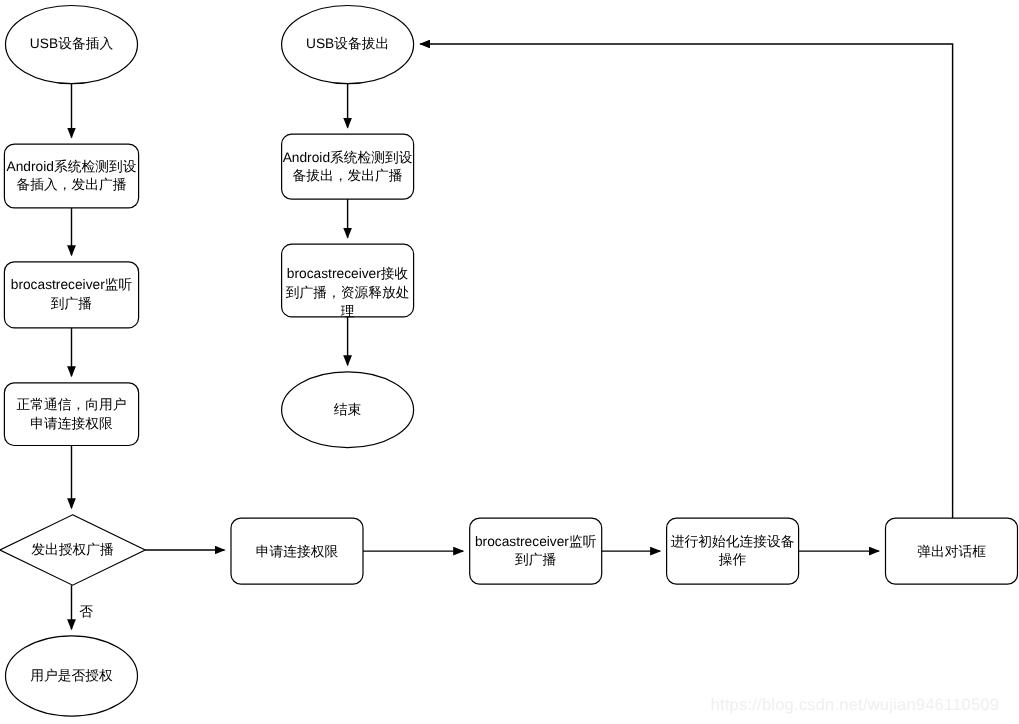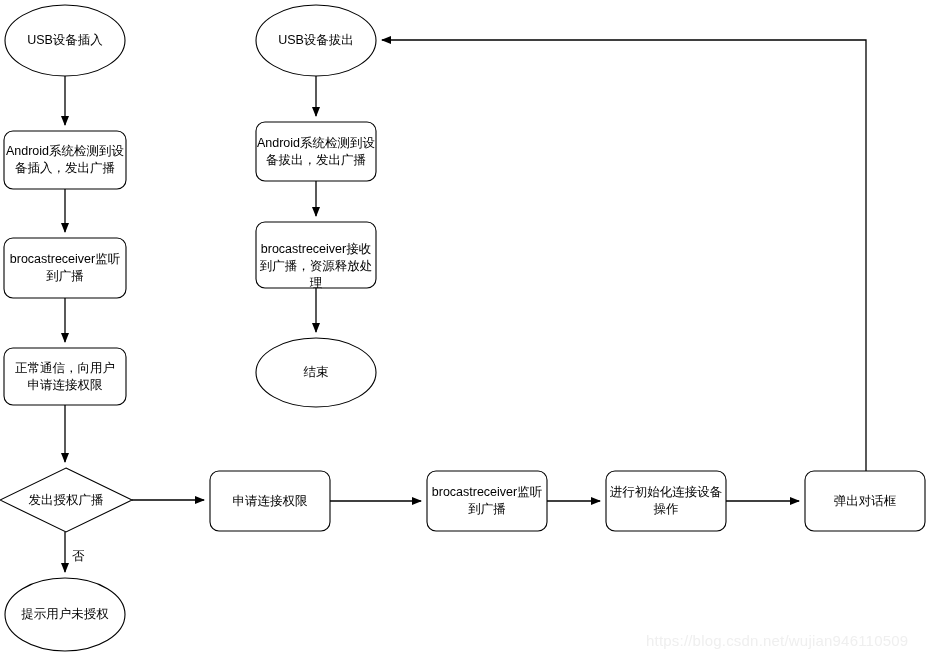--- a/index.html
+++ b/index.html
@@ -113,21 +113,21 @@
   </svg>
 
   <div class="node-label" style="left:5px;  top:5px;   width:120px; height:71px;">USB设备插入</div>
   <div class="node-label" style="left:1px;  top:131px; width:128px; height:58px;">Android系统检测到设
 备插入，发出广播</div>
   <div class="node-label" style="left:1px;  top:238px; width:128px; height:60px;">brocastreceiver监听
 到广播</div>
   <div class="node-label" style="left:1px;  top:348px; width:128px; height:57px;">正常通信，向用户
 申请连接权限</div>
   <div class="node-label" style="left:0px;  top:468px; width:132px; height:64px;">发出授权广播</div>
-  <div class="node-label" style="left:5px;  top:578px; width:120px; height:73px;">提示用户未授权</div>
+  <div class="node-label" style="left:5px;  top:578px; width:120px; height:73px;">用户是否授权</div>
 
   <div class="node-label" style="left:256px; top:5px;   width:120px; height:71px;">USB设备拔出</div>
   <div class="node-label" style="left:253px; top:122px; width:126px; height:59px;">Android系统检测到设
 备拔出，发出广播</div>
   <div class="node-label" style="left:253px; top:222px; width:126px; height:66px;margin-top:11px;">brocastreceiver接收
 到广播，资源释放处
 理</div>
   <div class="node-label" style="left:256px; top:338px; width:120px; height:69px;">结束</div>
 
   <div class="node-label" style="left:210px; top:471px; width:120px; height:60px;">申请连接权限</div>

